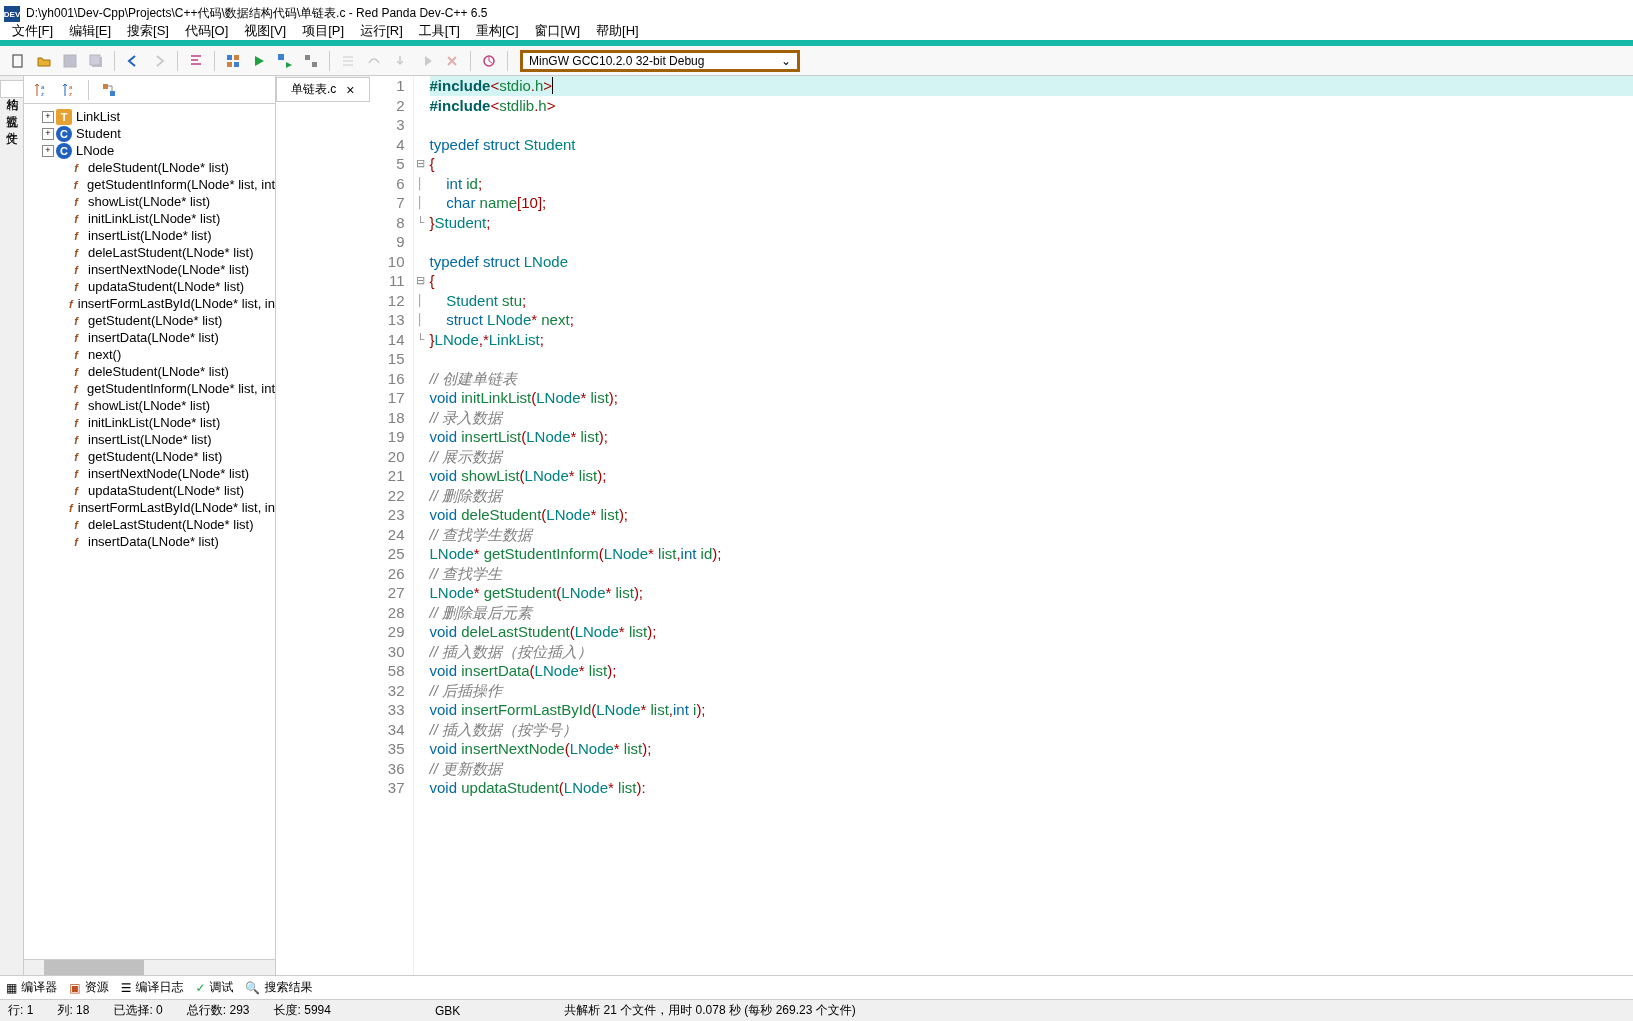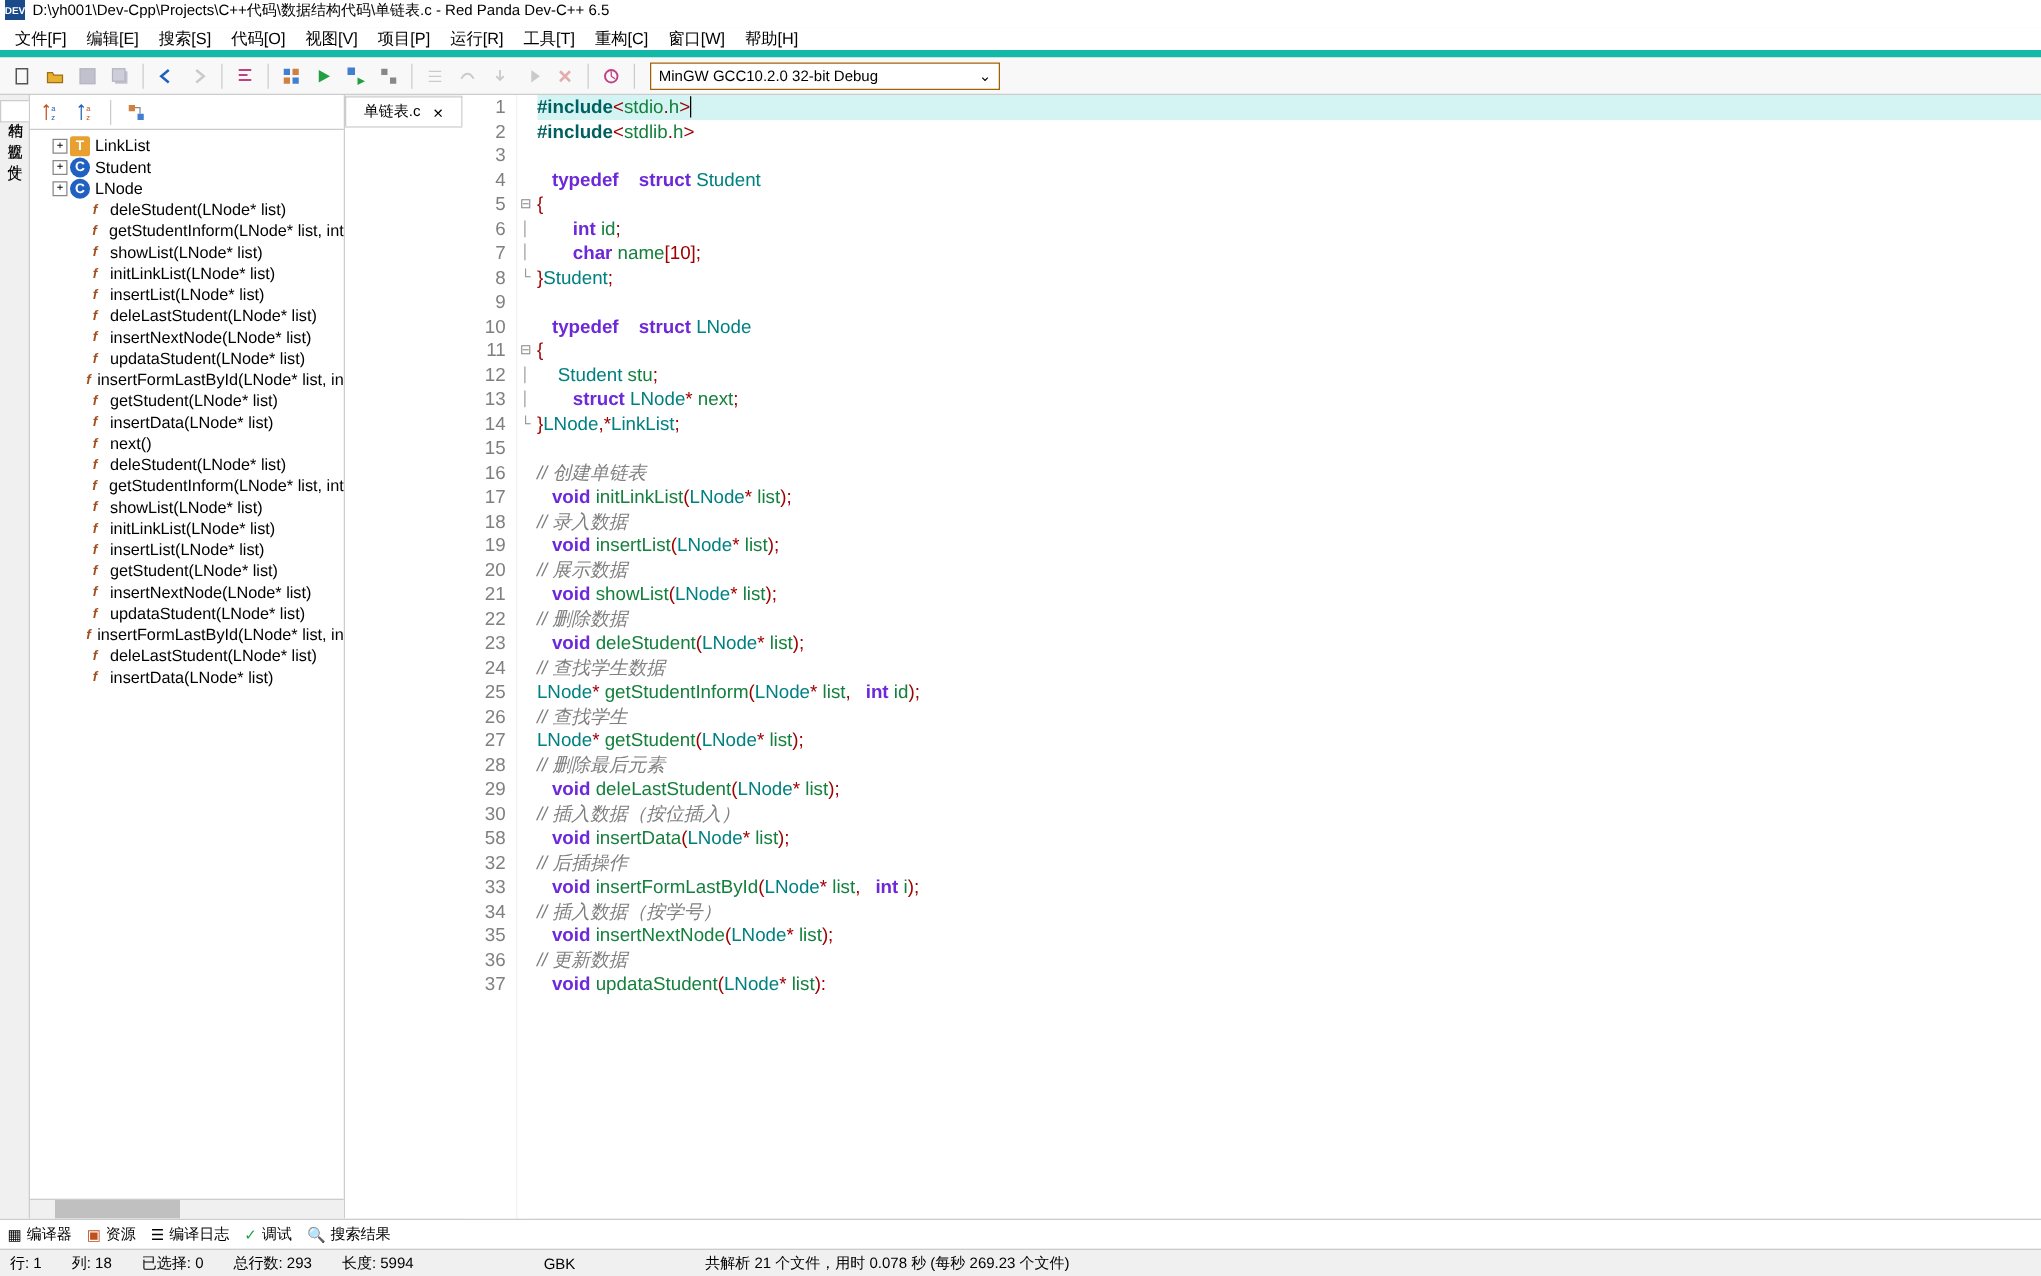--- a/index.html
+++ b/index.html
@@ -1,24 +1,24 @@
 <!DOCTYPE html>
 <html><head>
 <meta charset="utf-8">
 <style>
 * { margin: 0; padding: 0; box-sizing: border-box; font-family: "Microsoft YaHei", "Segoe UI", Arial, sans-serif; }
 body { width: 1633px; height: 1021px; background: #f0f0f0; overflow: hidden; font-size: 13px; display: flex; flex-direction: column; }
-.title-bar { height: 22px; background: #fff; display: flex; align-items: flex-start; padding-left: 4px; font-size: 12px; color: #000; }
+.title-bar { height: 22px; background: #fff; display: flex; align-items: flex-end; padding-left: 4px; font-size: 12px; color: #000; }
 .title-icon { width: 16px; height: 16px; background: #1a4a8a; margin-right: 6px; display: flex; align-items: center; justify-content: center; color: #fff; font-size: 8px; font-weight: bold; }
 .menu-bar { height: 24px; background: #fff; display: flex; align-items: center; padding-left: 6px; gap: 4px; font-size: 13px; border-bottom: 6px solid #14b8a6; }
 .menu-item { padding: 2px 6px; cursor: pointer; }
 .toolbar { height: 30px; background: #f8f8f8; border-bottom: 1px solid #ccc; display: flex; align-items: center; padding: 0 6px; gap: 2px; }
 .tool-btn { width: 24px; height: 24px; display: flex; align-items: center; justify-content: center; cursor: pointer; border-radius: 2px; }
 .tool-sep { width: 1px; height: 20px; background: #ccc; margin: 0 4px; }
-.compiler-dropdown { height: 22px; width: 280px; border: 1px solid #a16207; background: #fff; padding: 0 6px; display: flex; align-items: center; justify-content: space-between; font-size: 12px; margin-left: 6px; }
+.compiler-dropdown { height: 22px; width: 280px; border: 3px solid #a16207; background: #fff; padding: 0 6px; display: flex; align-items: center; justify-content: space-between; font-size: 12px; margin-left: 6px; }
 .main-area { flex: 1; display: flex; overflow: hidden; }
 .left-tabs { width: 24px; background: #f0f0f0; display: flex; flex-direction: column; padding-top: 4px; border-right: 1px solid #ccc; }
 .left-tab { writing-mode: vertical-rl; padding: 8px 3px; font-size: 12px; cursor: pointer; display: flex; align-items: center; gap: 4px; }
 .sidebar { width: 252px; background: #fff; border-right: 1px solid #ccc; display: flex; flex-direction: column; }
 .sidebar-toolbar { height: 28px; border-bottom: 1px solid #ccc; display: flex; align-items: center; padding: 0 4px; gap: 4px; }
 .tree { flex: 1; overflow: hidden; padding: 4px 0; font-size: 13px; }
 .tree-row { display: flex; align-items: center; height: 17px; padding-left: 4px; cursor: pointer; white-space: nowrap; }
 .tree-expand { width: 12px; height: 12px; border: 1px solid #888; font-size: 9px; line-height: 9px; text-align: center; margin-right: 2px; background: #fff; }
 .tree-icon { width: 16px; height: 16px; margin-right: 4px; display: flex; align-items: center; justify-content: center; font-size: 11px; font-weight: bold; border-radius: 2px; }
 .ico-t { background: #e8a030; color: #fff; }
@@ -32,21 +32,21 @@
 .editor-area { flex: 1; display: flex; background: #fff; }
 .tab-strip { height: 26px; background: #f0f0f0; display: flex; align-items: flex-end; border-bottom: 1px solid #ccc; }
 .file-tab { height: 24px; background: #fff; border: 1px solid #ccc; border-bottom: none; padding: 0 14px; display: flex; align-items: center; gap: 10px; font-size: 12px; }
 .tab-close { font-size: 14px; cursor: pointer; }
 .code { flex: 1; display: flex; font-family: Consolas, "Courier New", monospace; font-size: 15px; overflow: hidden; }
 .gutter { width: 44px; text-align: right; padding-right: 8px; color: #808080; background: #fff; border-right: 1px solid #eee; line-height: 19.5px; }
 .fold-gutter { width: 14px; background: #fff; line-height: 19.5px; font-size: 11px; color: #888; text-align: center; }
 .code-text { flex: 1; padding-left: 2px; line-height: 19.5px; white-space: pre; }
 .code-line { height: 19.5px; }
 .hl { background: #d4f4f4; display: block; width: 100%; }
-.kw { color: #6d28d9; font-weight: bold; margin-left: 12px; }
+.kw { color: #0369a1; font-weight: normal; }
 .dir { color: #006060; font-weight: bold; text-align: center; }
 .typ { color: #008080; }
 .num { color: #a00000; }
 .op { color: #a00000; }
 .cm { color: #808080; font-style: italic; }
 .id { color: #15803d; }
 .cursor { border-right: 1px solid #000; }
 .bottom-tabs { height: 24px; background: #fff; border-top: 1px solid #ccc; display: flex; align-items: center; padding: 0 6px; gap: 12px; font-size: 12px; }
 .bottom-tab { display: flex; align-items: center; gap: 4px; cursor: pointer; }
 .status-bar { height: 22px; background: #f0f0f0; border-top: 1px solid #ccc; display: flex; align-items: center; padding: 0 8px; font-size: 12px; gap: 24px; }

